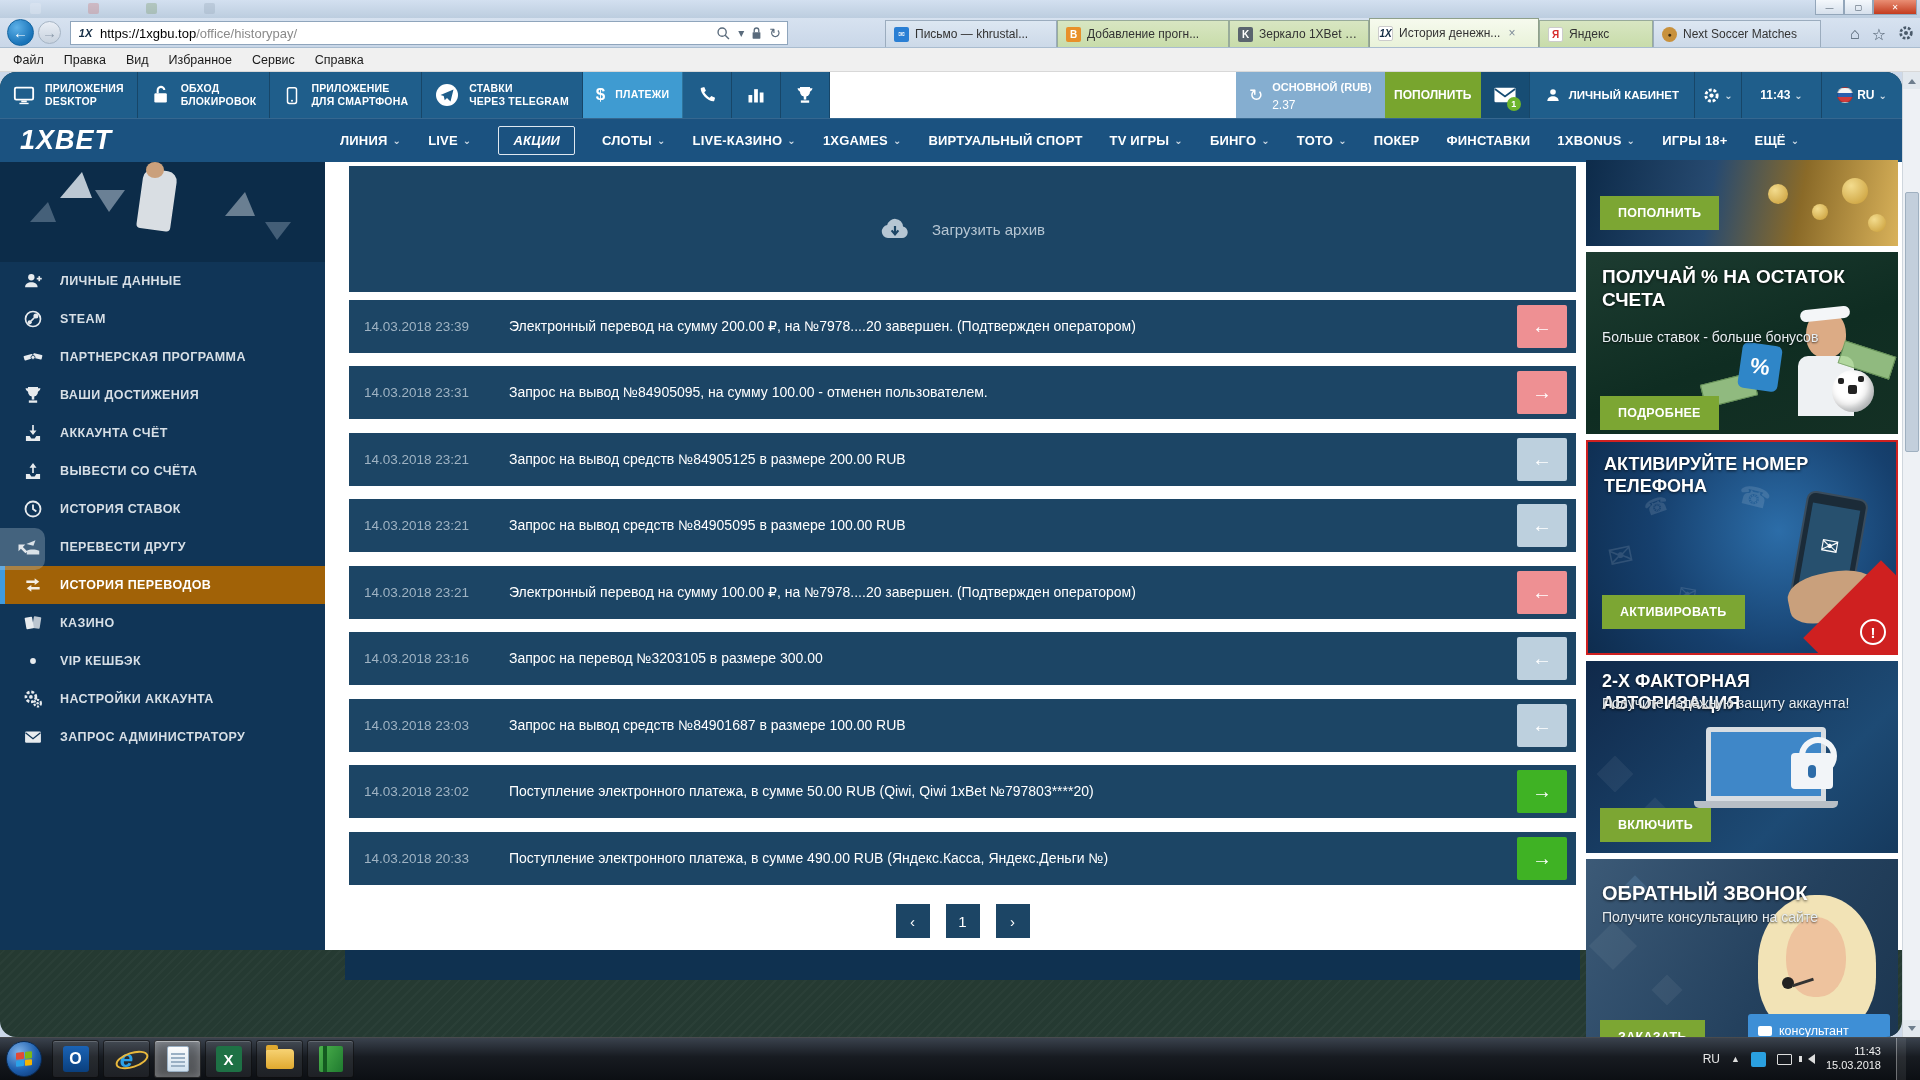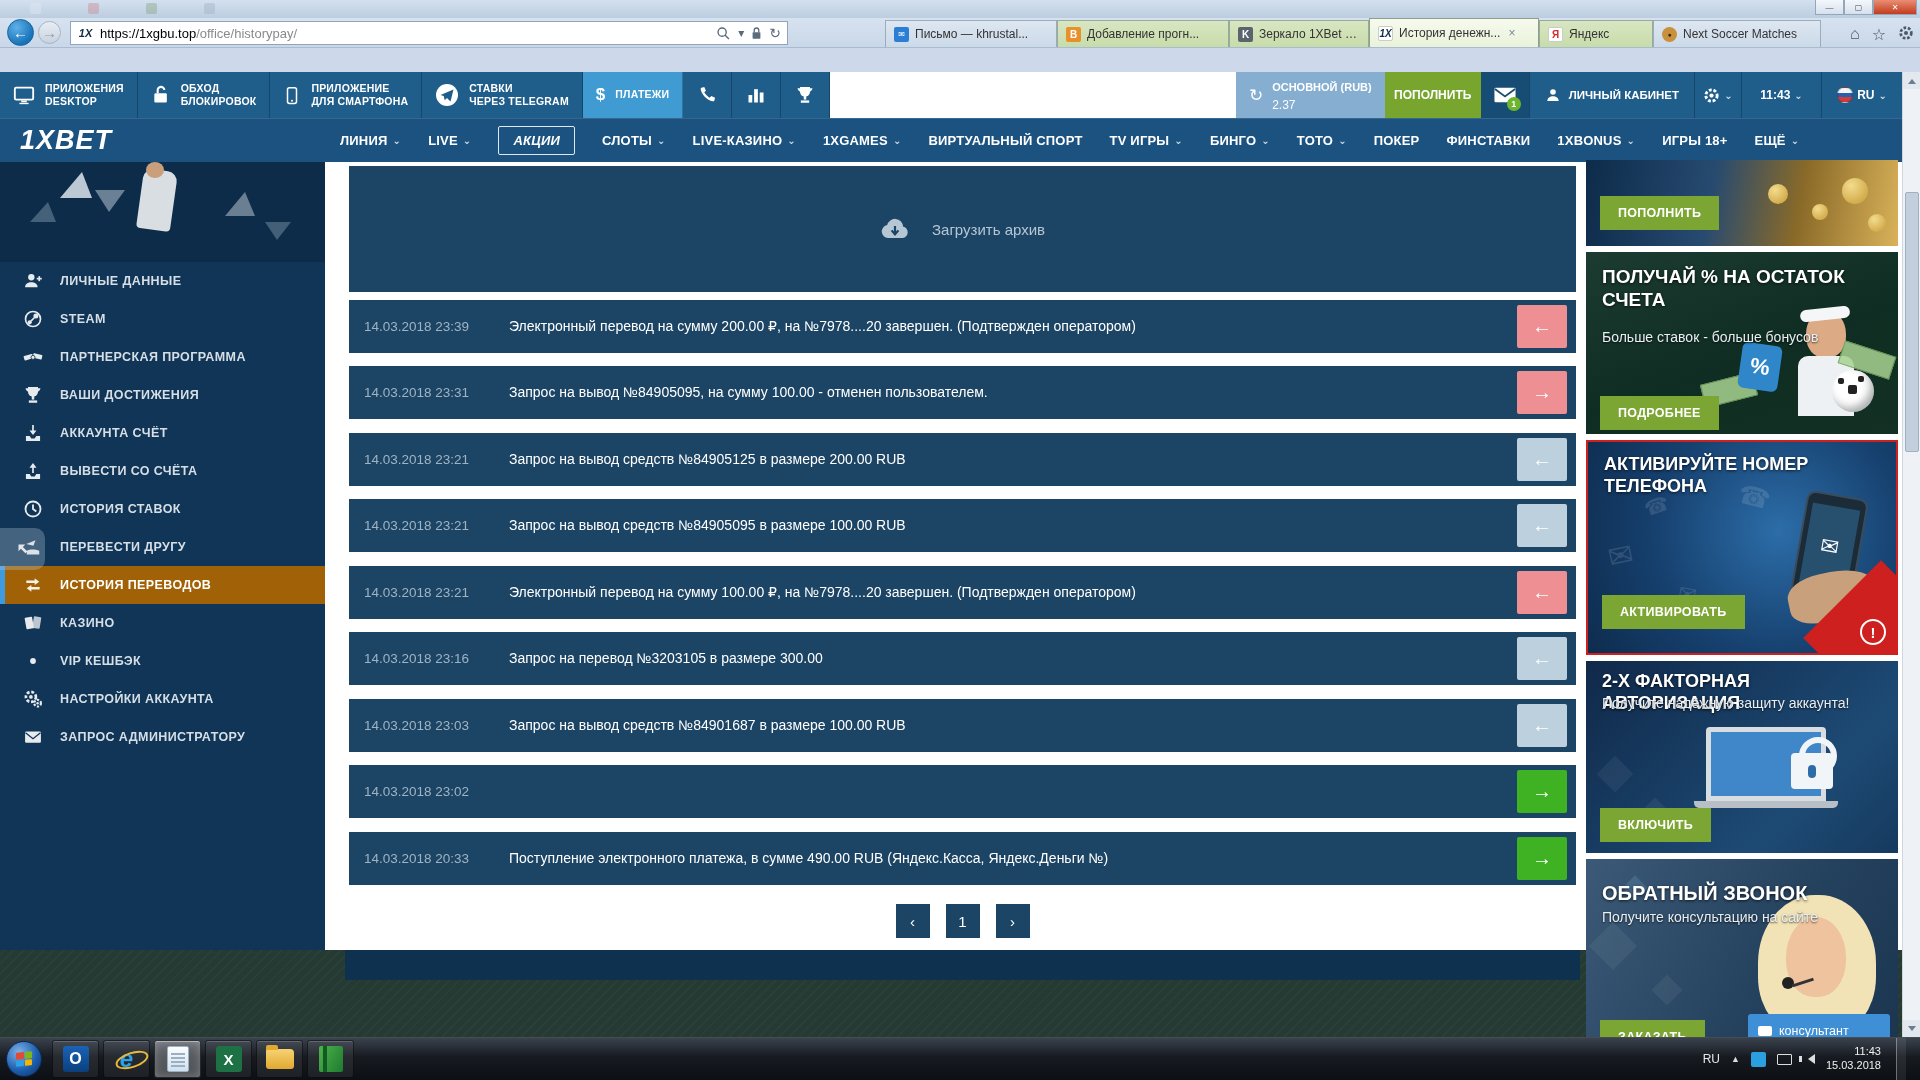--- a/index.html
+++ b/index.html
@@ -41,21 +41,21 @@
     font-size:10px; font-weight:bold; border-radius:2px; }
   .tclose { color:#7e8b98; font-size:12px; margin-left:2px; }
   .chrome-ics { position:absolute; right:6px; top:7px; display:flex; gap:12px; color:#4a5a6a; font-size:16px; }
 
   .menubar { position:absolute; left:0; top:48px; width:1920px; height:24px; background:#f0f0f0;
     display:flex; align-items:center; gap:2px; padding-left:4px; border-bottom:1px solid #d8d8d8; }
   .menu-it { font-size:12.5px; color:#1a1a1a; padding:3px 9px; }
 
   
   .viewport { position:absolute; left:0; top:72px; width:1902px; height:965px;
-    background:#253a32; overflow:hidden; }
+    background:#253a32; overflow:hidden;border-radius:16px; }
   .viewport::before { content:""; position:absolute; inset:0;
     background:repeating-linear-gradient(135deg, rgba(255,255,255,.022) 0 2px, transparent 2px 7px); }
   .page-white { position:absolute; left:0; top:90px; width:1902px; height:788px; background:#fff; }
 
   
   .site-toolbar { position:absolute; left:0; top:0; width:1902px; height:46px; background:#1f5e8b; display:flex; }
   .app-btn { display:flex; align-items:center; gap:10px; padding:0 13px; border-right:1px solid rgba(0,0,0,.25); cursor:pointer; }
   .app-lbl { color:#fff; font-size:10.5px; font-weight:bold; line-height:1.25; letter-spacing:.2px; }
   .app-btn.active { background:#3f9bd1; }
   .ic-btn { width:49px; display:flex; align-items:center; justify-content:center; border-right:1px solid rgba(0,0,0,.25); cursor:pointer; }
@@ -290,20 +290,28 @@
     <div class="chrome-ics">
       <span>⌂</span>
       <span>☆</span>
       <svg width="16" height="16" viewBox="0 0 24 24">
           <circle cx="12" cy="12" r="8" fill="none" stroke="#4a5a6a" stroke-width="4" stroke-dasharray="4 2.6"></circle>
           <circle cx="12" cy="12" r="3" fill="#4a5a6a"></circle>
         </svg>
     </div>
   </div>
 
+  <div class="menubar">
+    <span class="menu-it">Файл</span>
+    <span class="menu-it">Правка</span>
+    <span class="menu-it">Вид</span>
+    <span class="menu-it">Избранное</span>
+    <span class="menu-it">Сервис</span>
+    <span class="menu-it">Справка</span>
+  </div>
 
   <div class="viewport">
     <div class="page-white"></div>
 
     <div class="site-toolbar">
       <div class="app-btn">
         <svg class="tbic" width="22" height="22" viewBox="0 0 24 24">
             <rect x="2" y="4" width="20" height="13" rx="1.5" fill="none" stroke="#fff" stroke-width="2"></rect>
             <rect x="9" y="18" width="6" height="2" fill="#fff"></rect>
             <rect x="7" y="20.5" width="10" height="1.5" fill="#fff"></rect>
@@ -628,20 +636,21 @@
       </div>
       <div class="srow" style="top:537px;">
         <span class="rdate">14.03.2018 23:03</span>
         <span class="rtext">Запрос на вывод средств №84901687 в размере 100.00 RUB</span>
         <button class="rbtn v-gray">
             <span>←</span>
           </button>
       </div>
       <div class="srow" style="top:603px;">
         <span class="rdate">14.03.2018 23:02</span>
+        <span class="rtext">Поступление электронного платежа, в сумме 50.00 RUB (Qiwi, Qiwi 1xBet №797803****20)</span>
         <button class="rbtn v-green">
             <span>→</span>
           </button>
       </div>
       <div class="srow" style="top:670px;">
         <span class="rdate">14.03.2018 20:33</span>
         <span class="rtext">Поступление электронного платежа, в сумме 490.00 RUB (Яндекс.Касса, Яндекс.Деньги №)</span>
         <button class="rbtn v-green">
             <span>→</span>
           </button>

